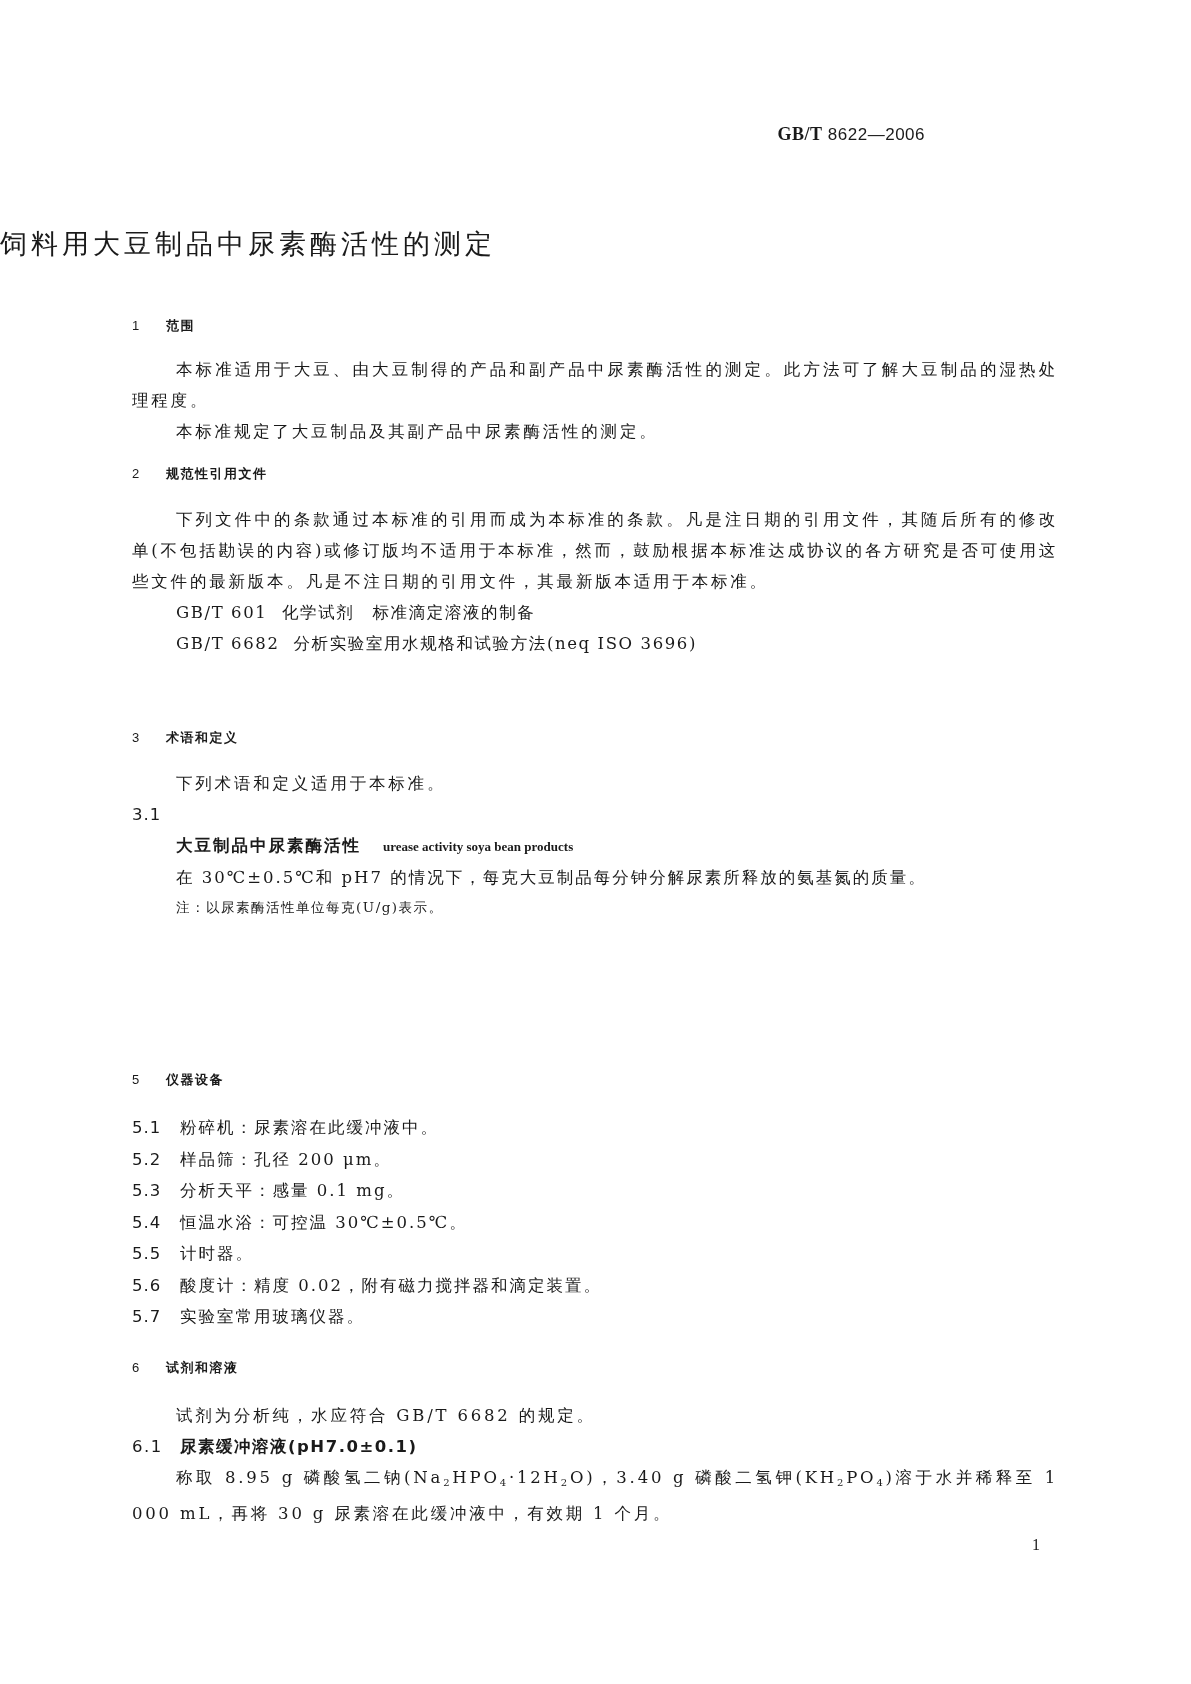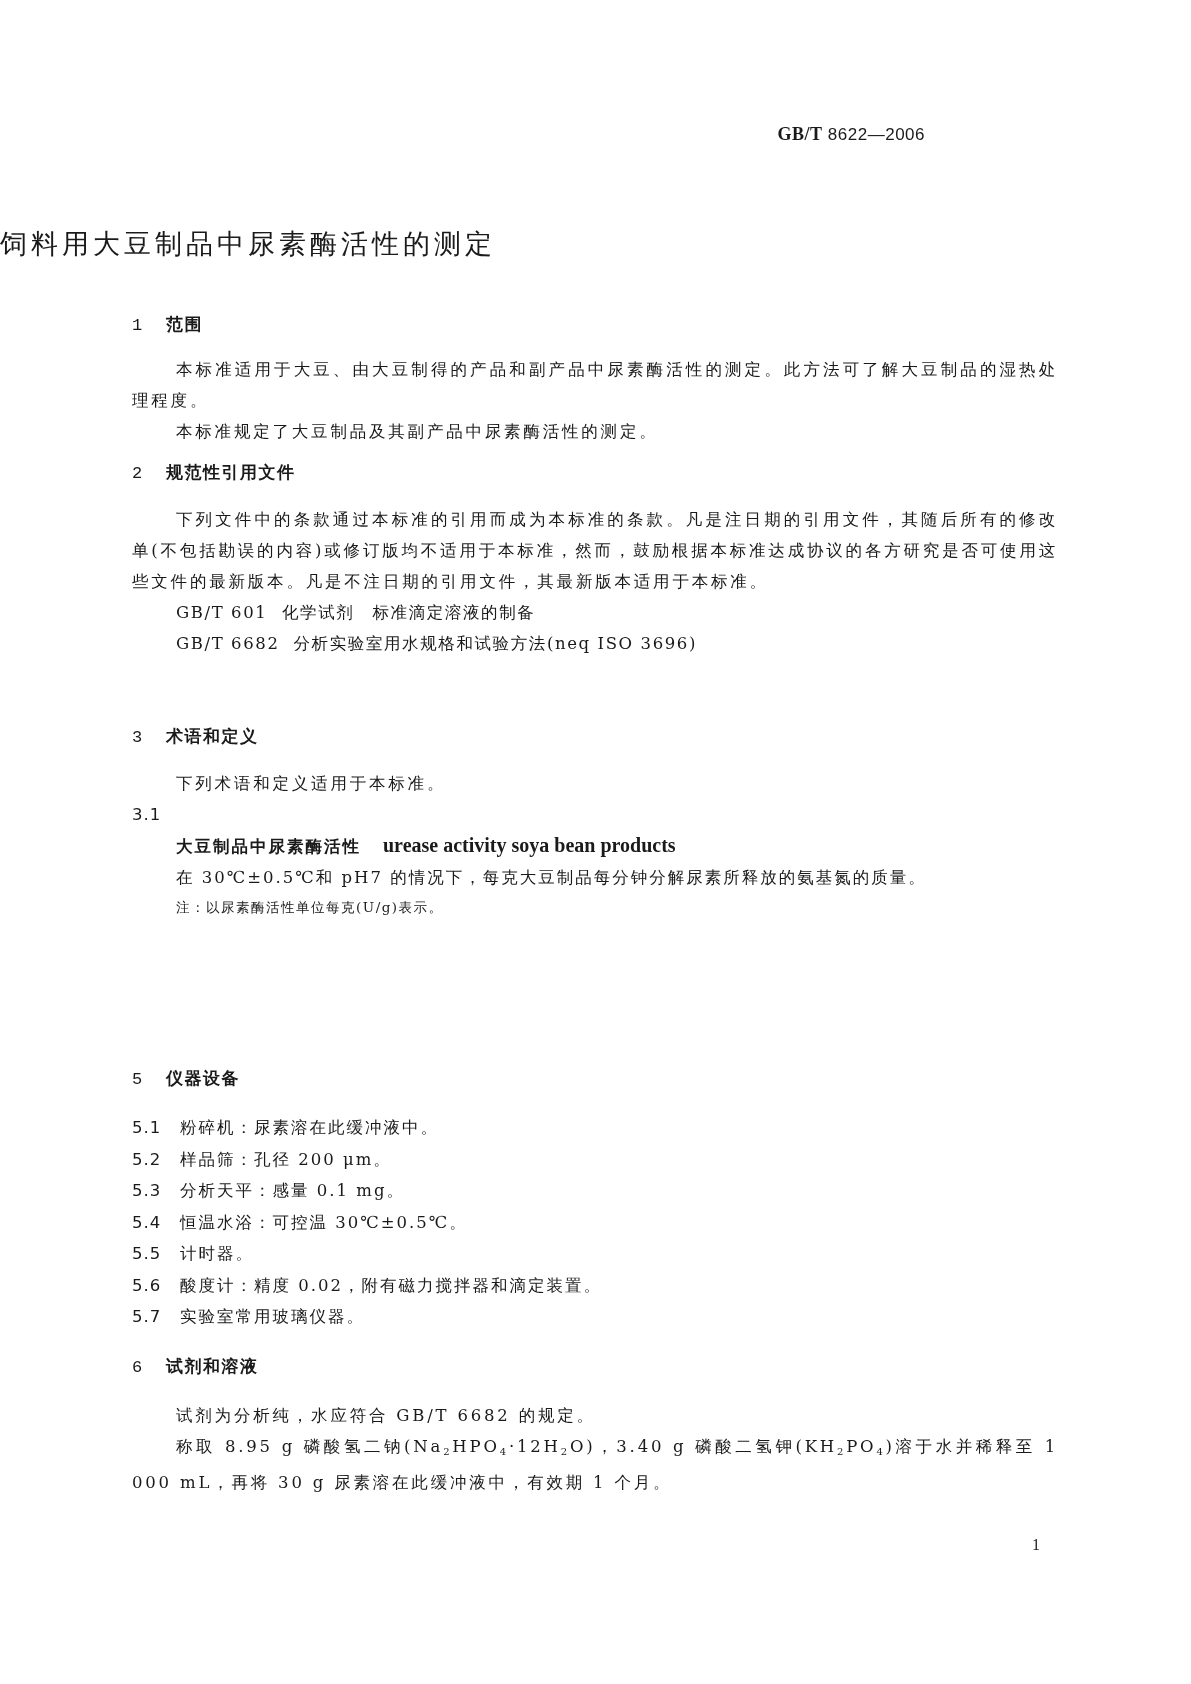--- a/index.html
+++ b/index.html
@@ -15,22 +15,22 @@
       font-family: "Liberation Sans", sans-serif;
     }
     .std-code .gbt { font-family: "Liberation Serif", serif; font-weight: bold; font-size: 18px; }
     .doc-title {
       position: absolute; left: 0; width: 1191px; top: 226px; 
       font-family: "DejaVu Sans", "Liberation Sans", sans-serif;
       font-size: 27px; letter-spacing: 4px; font-weight: 500;
     }
     .block { position: absolute; left: 132px; width: 926px; }
     .heading {
-      font-family: Liberation Mono, monospace;
-      font-size: 17px; font-weight: bold; letter-spacing: 1.5px;
+      font-family: Liberation Sans, sans-serif;
+      font-size: 13px; font-weight: bold; letter-spacing: 1.5px;
       height: 24px; line-height: 24px;
     }
     .heading .num { display: inline-block; width: 34px; font-weight: normal; }
     .para {
       font-size: 16.5px; line-height: 31px; letter-spacing: 2.8px;
       text-indent: 44px; text-align: justify;
       font-family: "DejaVu Serif", "Liberation Serif", serif;
     }
     .ref-line {
       font-size: 16.5px; line-height: 31px; letter-spacing: 1.6px; padding-left: 44px;
@@ -38,21 +38,21 @@
     }
     .ref-line .code { display: inline-block; min-width: 92px; margin-right: 14px; }
     .sub-num {
       font-family: "DejaVu Sans", "Liberation Sans", sans-serif;
       font-size: 16.5px; line-height: 31px; letter-spacing: 1px;
     }
     .term {
       padding-left: 44px; font-size: 16.5px; line-height: 31px;
     }
     .term .cn { font-family: "DejaVu Sans", "Liberation Sans", sans-serif; font-weight: bold; letter-spacing: 2px; }
-    .term .en { font-family: "Liberation Serif", serif; font-weight: bold; font-size: 20px; margin-left: 22px; }
+    .term .en { font-family: "Liberation Serif", serif; font-weight: bold; font-size: 13px; margin-left: 22px; }
     .note { padding-left: 44px; font-size: 13.5px; line-height: 28px; letter-spacing: 1.5px; }
     .list-item { font-size: 16.5px; line-height: 31.5px; letter-spacing: 2px; }
     .list-item .inum {
       display: inline-block; width: 48px; letter-spacing: 1px;
       font-family: "DejaVu Sans", "Liberation Sans", sans-serif;
     }
     .subhead {
       font-family: "DejaVu Sans", "Liberation Sans", sans-serif;
       font-size: 16.5px; line-height: 31px; font-weight: bold; letter-spacing: 1.5px;
     }
@@ -126,17 +126,20 @@
     <div class="list-item"><span class="inum">5.6</span><span>酸度计：精度 0.02，附有磁力搅拌器和滴定装置。</span></div>
     <div class="list-item"><span class="inum">5.7</span><span>实验室常用玻璃仪器。</span></div>
   </div>
 
   <div class="block" style="top:1356px;">
     <div class="heading">
       <span class="num">6</span><span>试剂和溶液</span>
     </div>
     <div style="height:20px;"></div>
     <div class="para">试剂为分析纯，水应符合 GB/T 6682 的规定。</div>
+    <div class="subhead">
+      <span class="inum">6.1</span><span>尿素缓冲溶液(pH7.0±0.1)</span>
+    </div>
     <div class="para"><span>称取 8.95 g 磷酸氢二钠(Na</span><sub>2</sub><span>HPO</span><sub>4</sub><span>·12H</span><sub>2</sub><span>O)，3.40 g 磷酸二氢钾(KH</span><sub>2</sub><span>PO</span><sub>4</sub><span>)溶于水并稀释至 1 000 mL，再将 30 g 尿素溶在此缓冲液中，有效期 1 个月。</span></div>
   </div>
 
   <div class="page-num">1</div>
 </div>
 
 </body></html>

